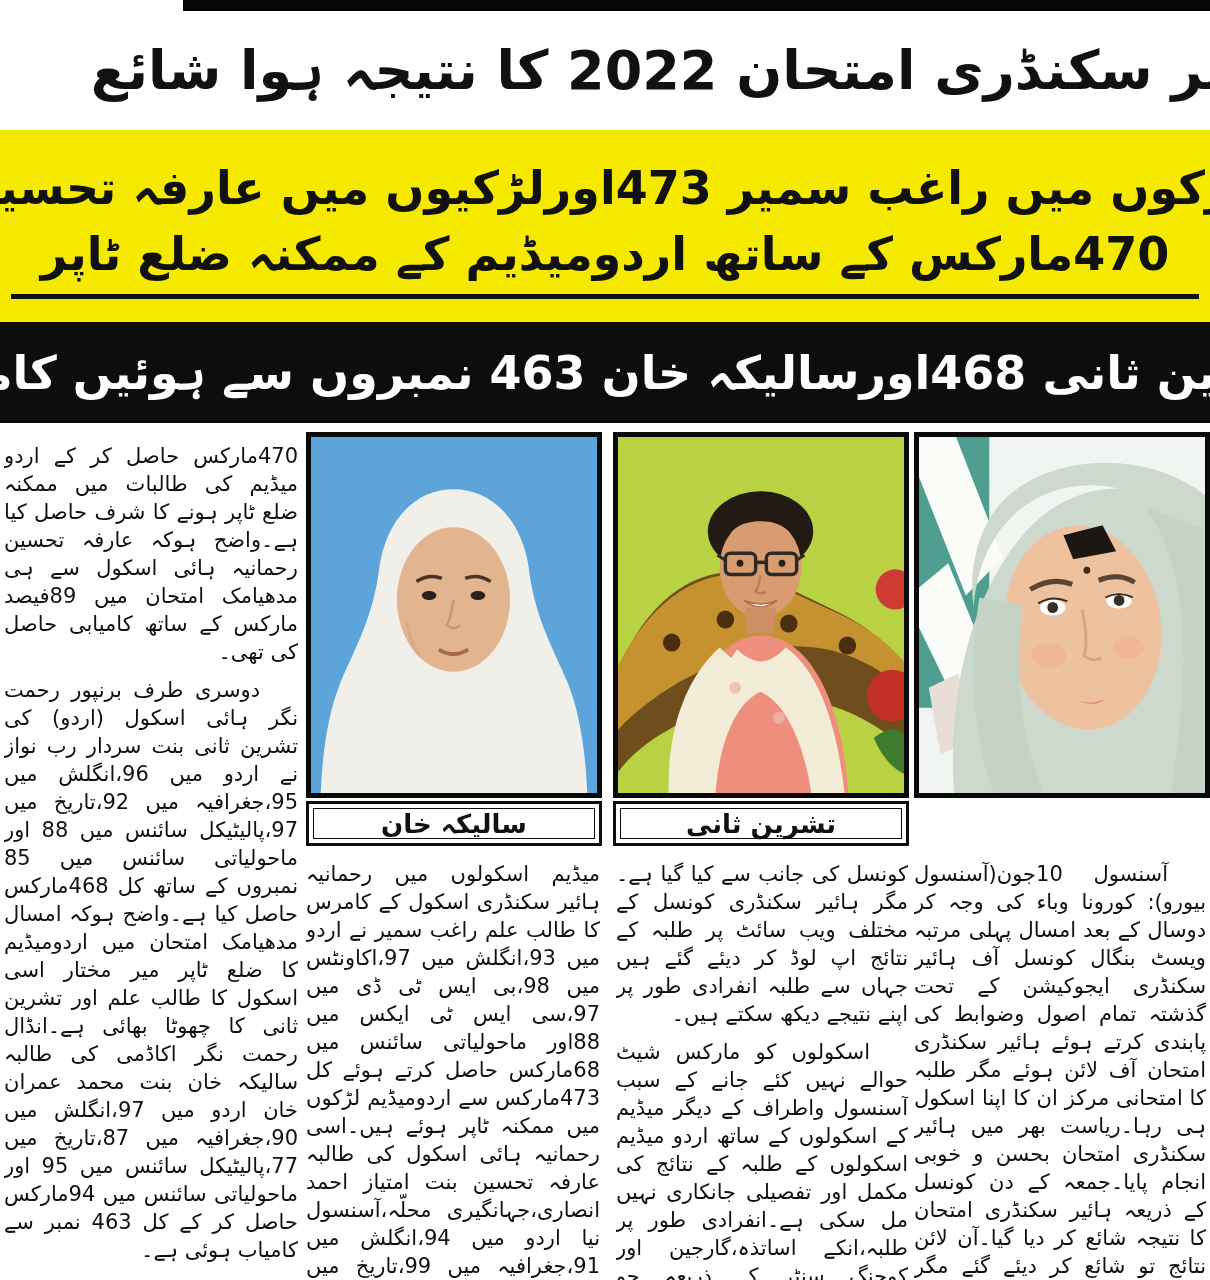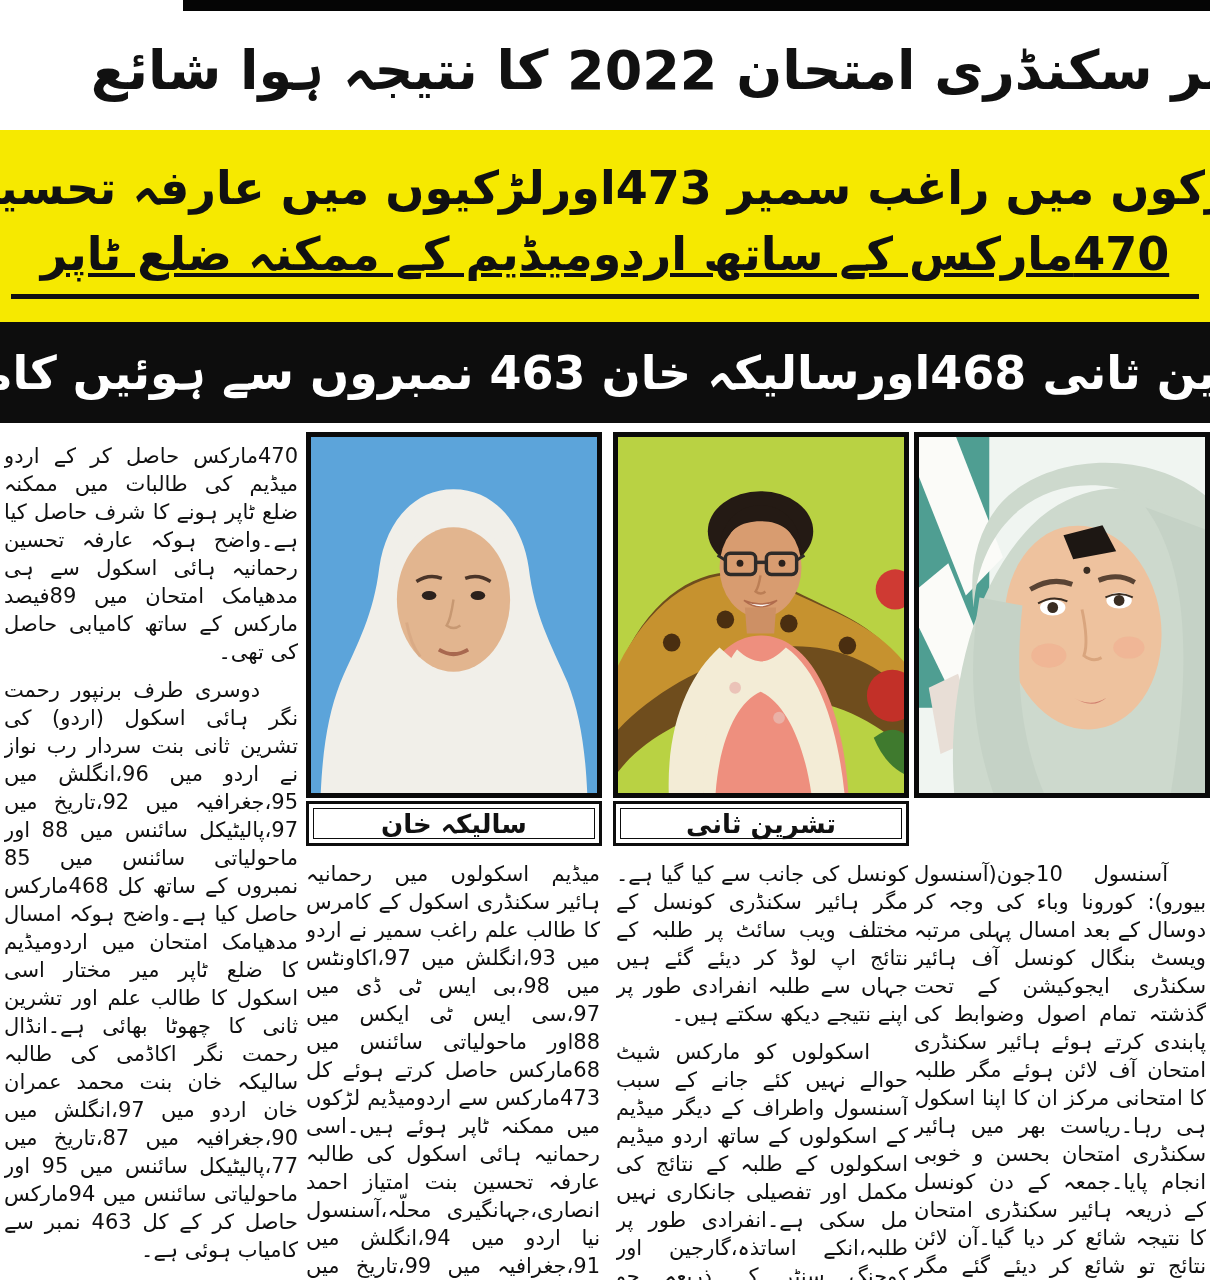--- a/index.html
+++ b/index.html
@@ -17,21 +17,21 @@
     white-space:nowrap;
   }
 
   .subhead {
     position:absolute; left:0; top:130px; width:1210px; height:192px;
     display:flex; flex-direction:column; align-items:center; justify-content:center;
     direction:rtl; font-weight:bold; text-align:center;
   }
   .subhead-line1 { font-size:46px; line-height:1.55; white-space:nowrap; }
   .subhead-line2 { font-size:46px; line-height:1.3; white-space:nowrap;
-    border-bottom:5px solid #101010; padding:0 30px 9px 30px;text-decoration:underline; }
+    border-bottom:5px solid #101010; padding:0 30px 9px 30px; }
 
   .banner {
     position:absolute; left:0; top:322px; width:1210px; height:101px;
     display:flex; align-items:center; justify-content:center;
     color:#ffffff; direction:rtl; font-weight:bold; font-size:46px; white-space:nowrap;
   }
 
   .body-col {
     position:absolute; direction:rtl; text-align:justify;
     font-size:21px; line-height:28px; overflow:hidden;margin-top:8px;

